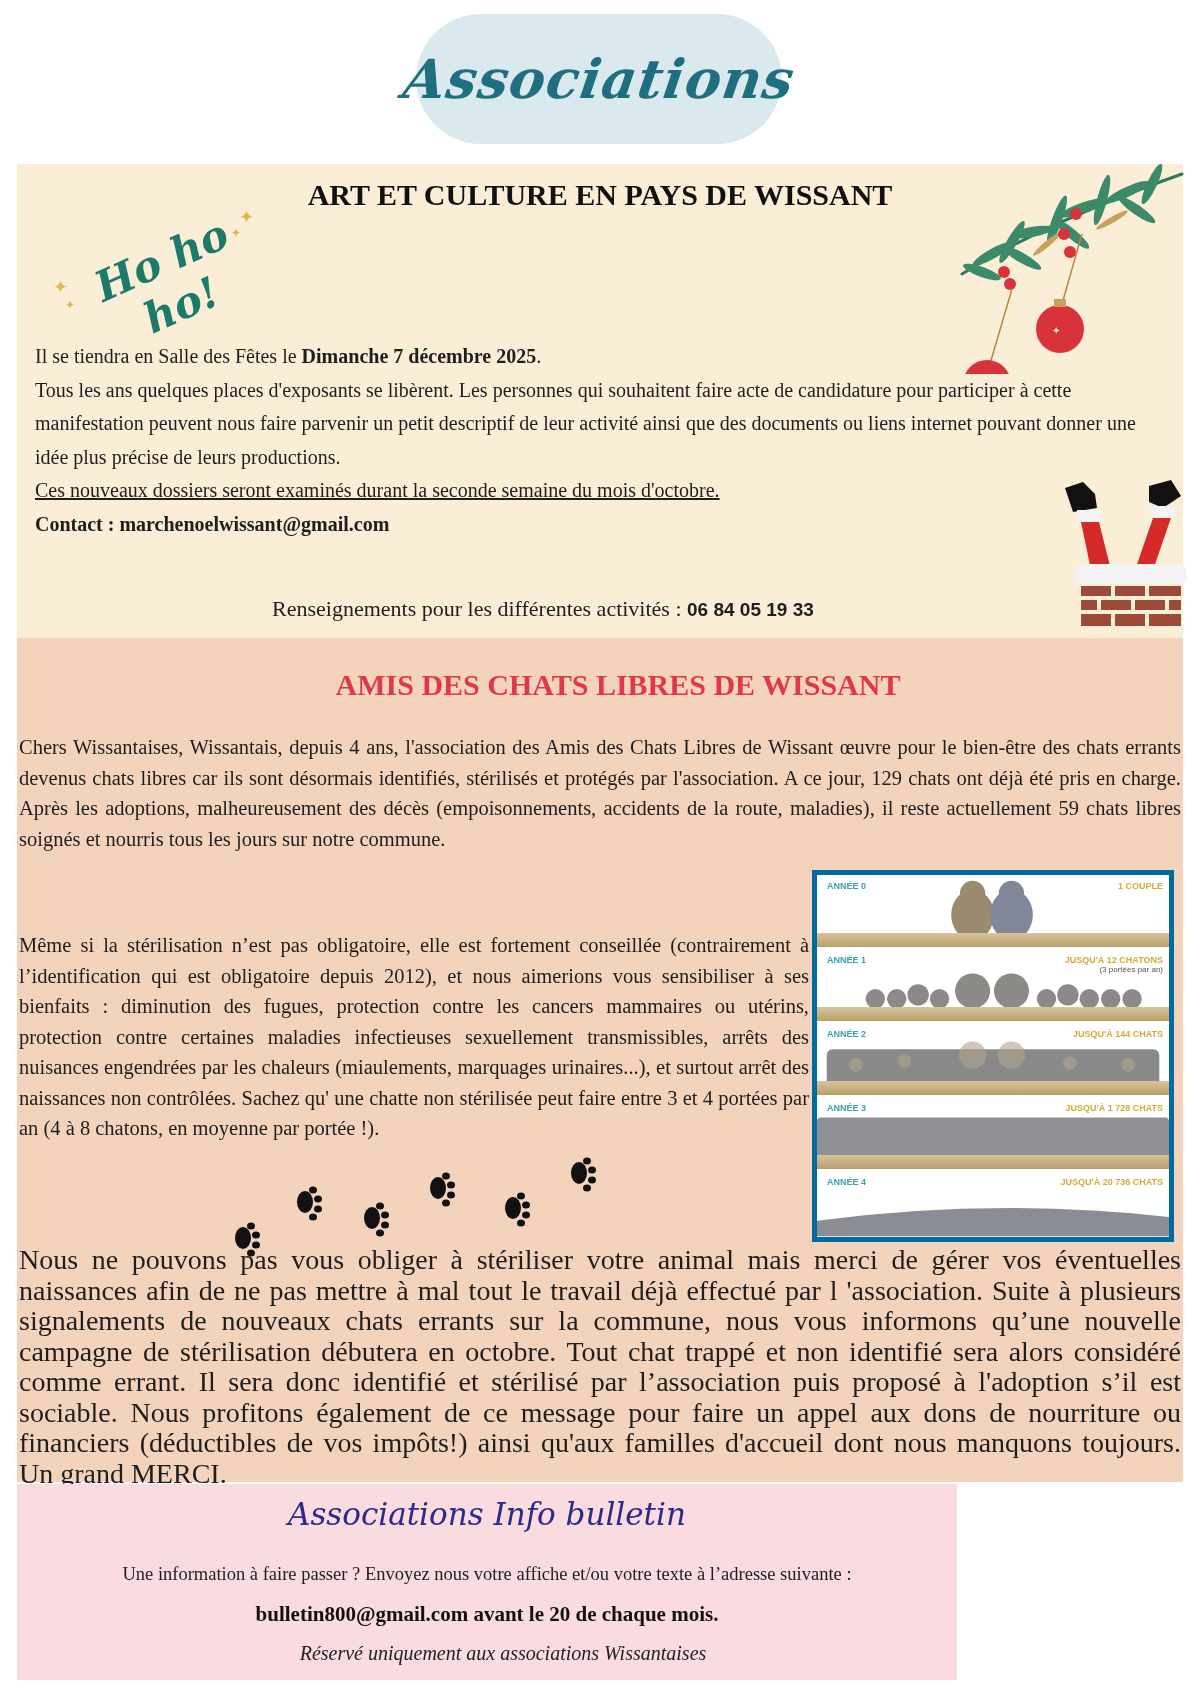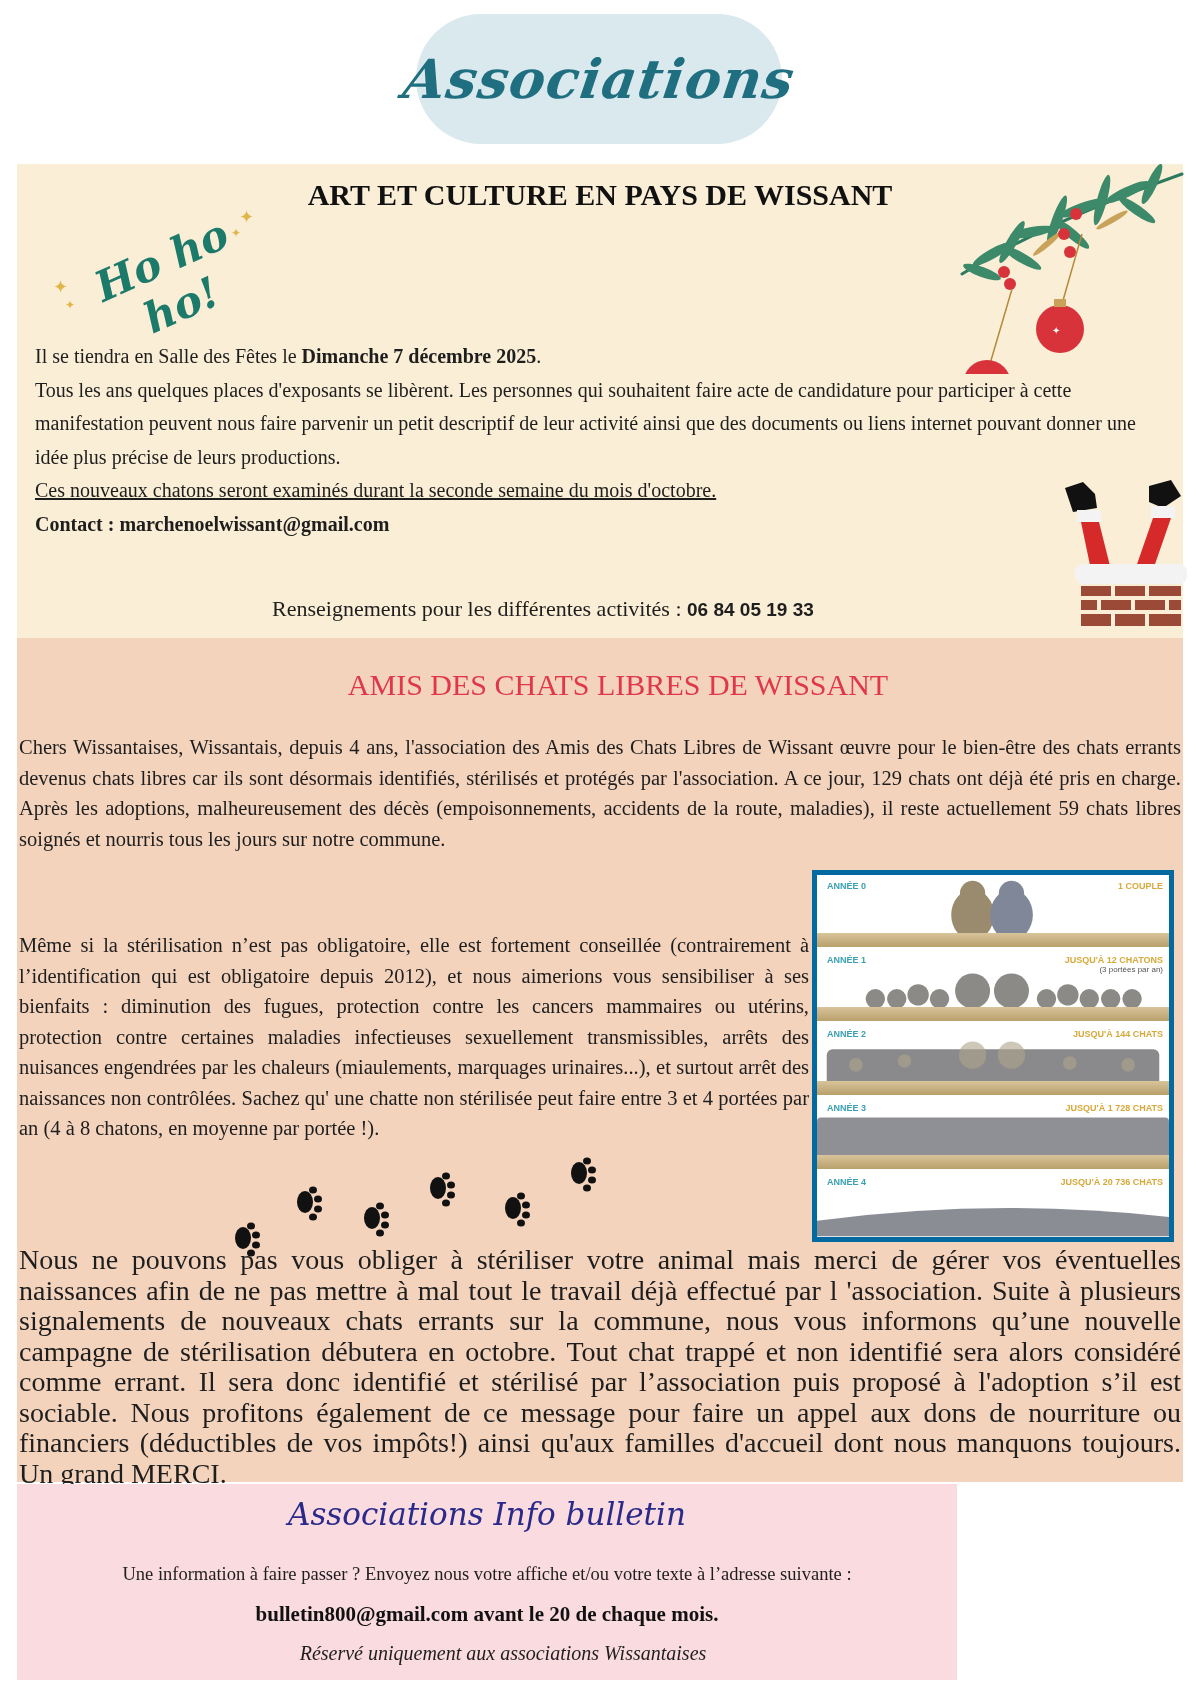--- a/index.html
+++ b/index.html
@@ -54,21 +54,21 @@
   .branch { position: absolute; left: 935px; top: -10px; width: 240px; height: 220px; }
   .santa { position: absolute; left: 1036px; top: 310px; width: 140px; height: 160px; }
 
   
   .sec-cats {
     position: absolute; left: 17px; top: 638px; width: 1166px; height: 844px;
     background: #f4d3bd;
   }
   .cats-title {
     position: absolute; left: 0; width: 100%; top: 30px; text-align: center;
-    font-family: "Liberation Serif", serif; font-weight: normal; font-size: 30px; color: #e03848; padding-left: 36px;
+    font-family: "Liberation Serif", serif; font-weight: bold; font-size: 30px; color: #e03848; padding-left: 36px;
   }
   .cats-p1 {
     position: absolute; left: 2px; top: 94px; width: 1162px;
     font-family: "Liberation Serif", serif; font-size: 20.5px; line-height: 30.5px;
     text-align: justify; color: #1e1e1e;
   }
   .cats-p2 {
     position: absolute; left: 2px; top: 248px; width: 790px;
     font-family: "Liberation Serif", serif; font-size: 20.5px; line-height: 30.5px;
     text-align: justify; color: #1e1e1e; margin-top: 44px;
@@ -178,21 +178,21 @@
     <rect x="102" y="145" width="12" height="8" fill="#c9a25a"></rect>
     <circle cx="35" cy="230" r="24" fill="#d8333b"></circle>
     <text x="100" y="180" fill="#fff" font-size="10">✦</text>
   </svg>
 
   <div class="art-body">
     <div>
       <span>Il se tiendra en Salle des Fêtes le </span><b>Dimanche 7 décembre 2025</b><span>.</span>
     </div>
     <div>Tous les ans quelques places d'exposants se libèrent. Les personnes qui souhaitent faire acte de candidature pour participer à cette manifestation peuvent nous faire parvenir un petit descriptif de leur activité ainsi que des documents ou liens internet pouvant donner une idée plus précise de leurs productions.</div>
-    <div class="u">Ces nouveaux chatons seront examinés durant la seconde semaine du mois d'octobre.</div>
+    <div class="u">Ces nouveaux dossiers seront examinés durant la seconde semaine du mois d'octobre.</div>
     <div><b>Contact : marchenoelwissant@gmail.com</b></div>
   </div>
 
   <div class="renseignements">
     <span>Renseignements pour les différentes activités : </span><b>06 84 05 19 33</b>
   </div>
 
   <svg class="santa" viewBox="0 0 140 160">
     <path d="M12 14 L30 8 L42 20 L44 34 L20 38 Z" fill="#111"></path>
     <path d="M96 12 L118 6 L128 22 L110 34 L96 28 Z" fill="#111"></path>

